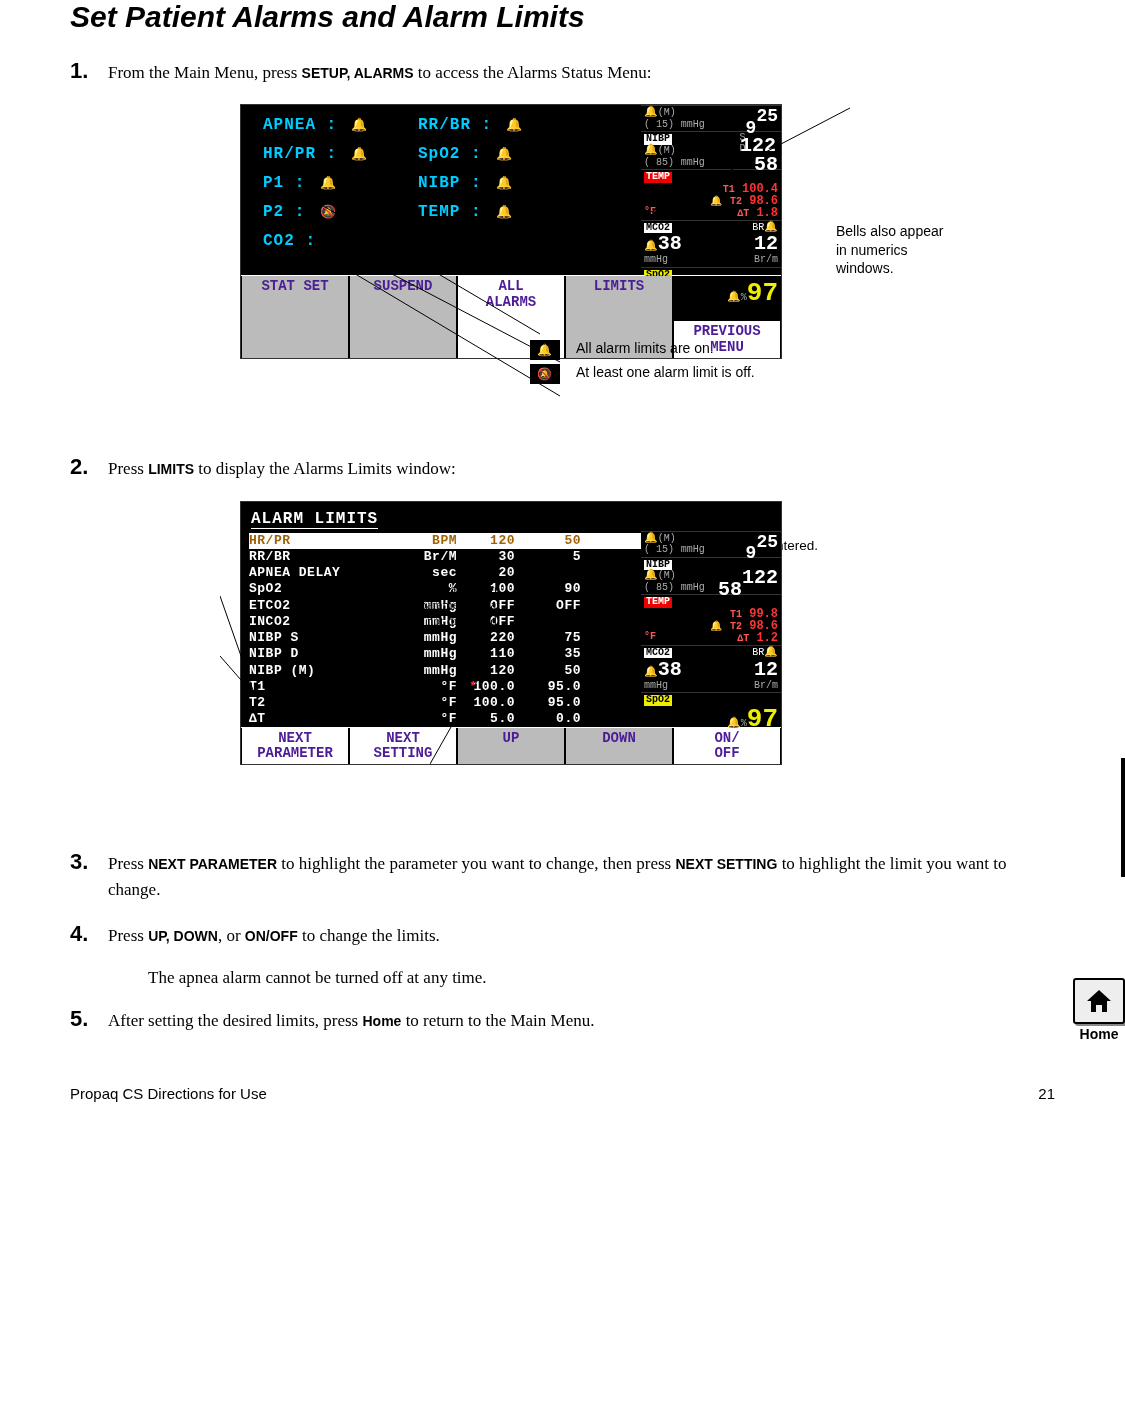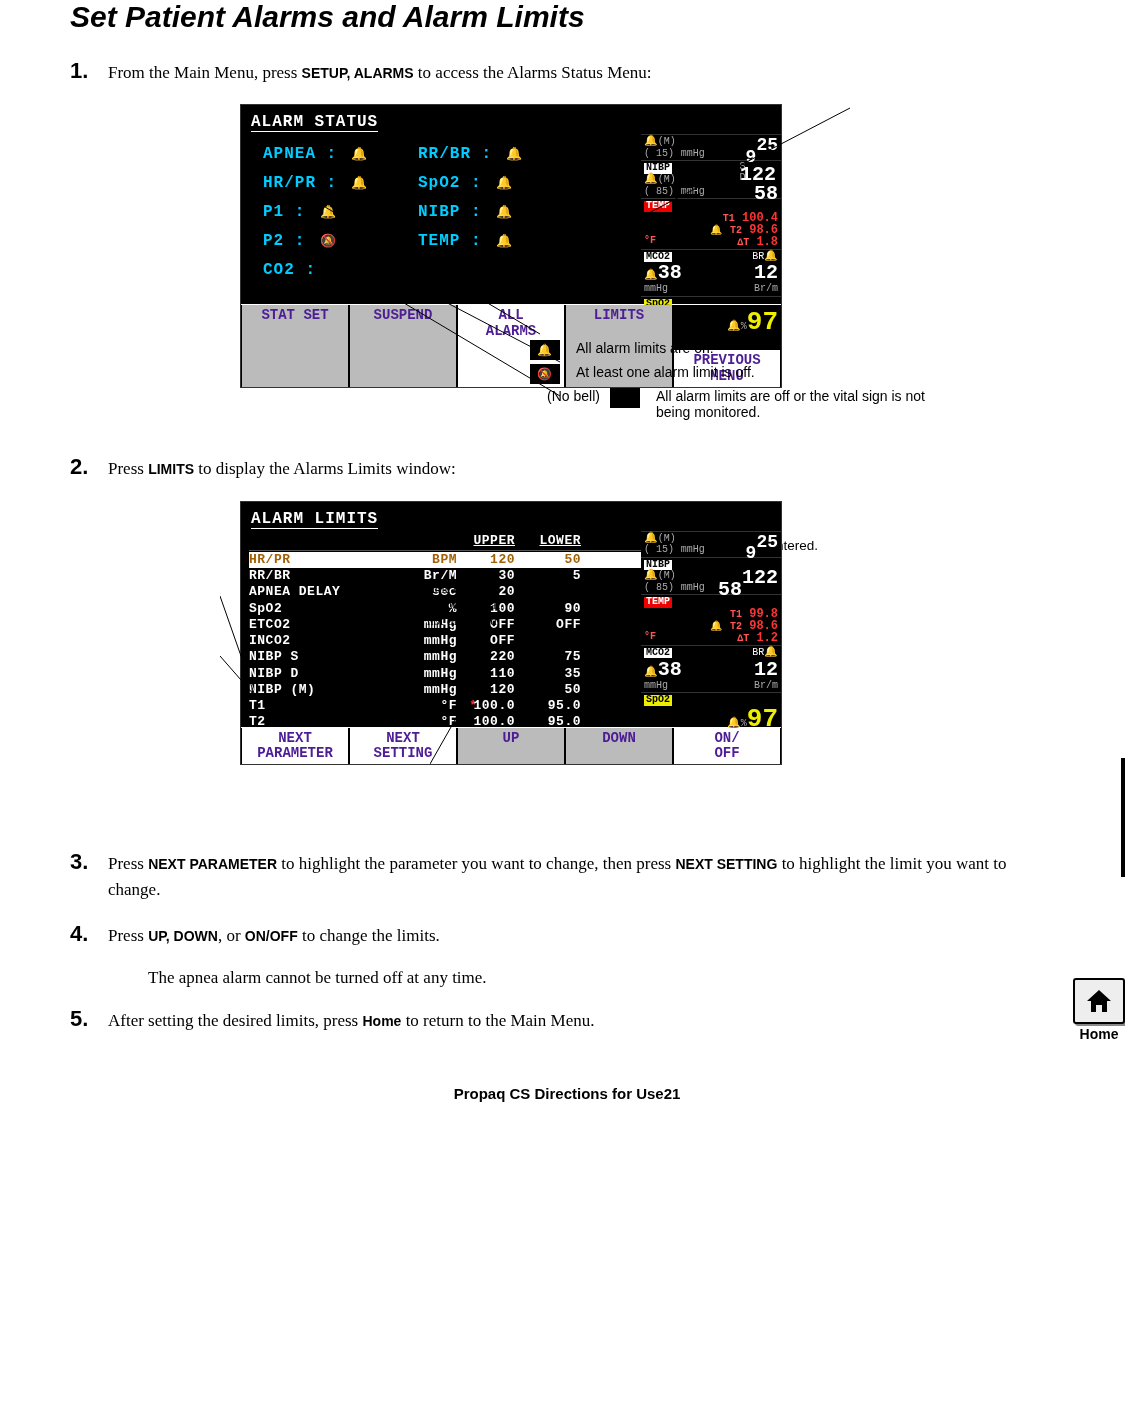--- a/index.html
+++ b/index.html
@@ -52,39 +52,38 @@
   .lrow span:nth-child(2){width:68px;text-align:right;}
   .lrow span:nth-child(3){width:58px;text-align:right;}
   .lrow span:nth-child(4){width:66px;text-align:right;}
   .astk{color:#f33;margin-left:-10px;margin-right:-4px;}
   .leftnote{position:absolute;right:555px;font-family:Liberation Serif, serif;font-size:13px;text-align:right;line-height:1.25;}
   .bottomnote{margin:4px 0 0 70px;font-family:Arial,sans-serif;font-size:13.5px;line-height:1.35;}
   .bottomnote .ind{margin-left:22px;}
   .side-tab{position:absolute;right:-40px;top:758px;background:#000;color:#fff;font-family:Arial,sans-serif;font-weight:bold;font-size:24px;padding:26px 8px;writing-mode:vertical-rl;}
   .home-icon{position:absolute;right:0;bottom:70px;text-align:center;font-family:Arial,sans-serif;font-size:14px;font-weight:bold;}
   .home-icon .box{width:48px;height:42px;border:2px solid #000;border-radius:3px;background:#eee;box-shadow:2px 2px 0 #888;display:flex;align-items:center;justify-content:center;margin-bottom:2px;}
-  .footer{position:absolute;bottom:10px;left:70px;right:61px;display:flex;justify-content:center;font-size:15px;font-family:Arial,sans-serif;font-weight:bold;}
+  .footer{position:absolute;bottom:10px;left:70px;right:70px;display:flex;justify-content:space-between;font-size:15px;font-family:Arial,sans-serif;}
   svg.line{position:absolute;pointer-events:none;}
 </style>
 </head>
 <body>
 
 <div class="page">
   <h1 class="title">Set Patient Alarms and Alarm Limits</h1>
 
   <div class="step">
     <div class="stepnum">1.</div>
     <div class="steptext">
       <span>From the Main Menu, press </span><span class="sc">SETUP, ALARMS</span><span> to access the Alarms Status Menu:</span>
     </div>
   </div>
 
   <div class="fig-wrap">
     <div class="monitor">
-      <div class="m-header"><span class="m-title">ALARM STATUS</span></div>
       <div class="m-body">
         <div class="m-left">
           <div>
               <span class="col1"><span>APNEA :</span> <span class="bell">🔔</span></span>
               <span><span>RR/BR :</span> <span class="bell">🔔</span></span>
             </div>
           <div>
               <span class="col1"><span>HR/PR :</span> <span class="bell">🔔</span></span>
               <span><span>SpO2  :</span> <span class="bell">🔔</span></span>
             </div>
@@ -141,57 +140,47 @@
       </svg>
     <svg class="line" style="left:80px;top:100px;" width="230" height="140">
         <line x1="0" y1="0" x2="220" y2="130" stroke="#000" stroke-width="1"></line>
       </svg>
     <svg class="line" style="left:110px;top:148px;" width="230" height="120">
         <line x1="0" y1="0" x2="210" y2="110" stroke="#000" stroke-width="1"></line>
       </svg>
     <svg class="line" style="left:65px;top:140px;" width="260" height="160">
         <line x1="0" y1="0" x2="255" y2="152" stroke="#000" stroke-width="1"></line>
       </svg>
+    <div class="note-right note-r1">Bells also appear in numerics windows.</div>
     <div class="legend">
       <div class="legend-row">
           <span class="legend-icon box">🔔</span>
           <span>All alarm limits are on.</span>
         </div>
       <div class="legend-row">
           <span class="legend-icon box">🔕</span>
           <span>At least one alarm limit is off.</span>
         </div>
-      <div class="legend-row">
-          <span class="legend-nb">(No bell)</span>
-          <span class="legend-icon blank"></span>
-          <span style="max-width:300px;">All alarm limits are off or the vital sign is not being monitored.</span>
-        </div>
     </div>
   </div>
 
   <div class="step">
     <div class="stepnum">2.</div>
     <div class="steptext">
       <span>Press </span><span class="sc">LIMITS</span><span> to display the Alarms Limits window:</span>
     </div>
   </div>
 
   <div class="fig-wrap2">
     <div class="monitor">
       <div class="m-header" style="display:flex;">
         <span class="m-title" style="flex:0 0 auto;">ALARM LIMITS</span>
       </div>
       <div class="limits-body">
         <div class="limits-left">
-          <div class="lhead">
-              <span></span>
-              <span></span>
-              <span>UPPER</span>
-              <span>LOWER</span>
-            </div>
           <div id="limits-rows">
               <div class="lrow sel">
                 <span>HR/PR</span>
                 <span>BPM</span>
                 <span>120</span>
                 <span>50</span>
               </div>
               <div class="lrow">
                 <span>RR/BR</span>
                 <span>Br/M</span>

